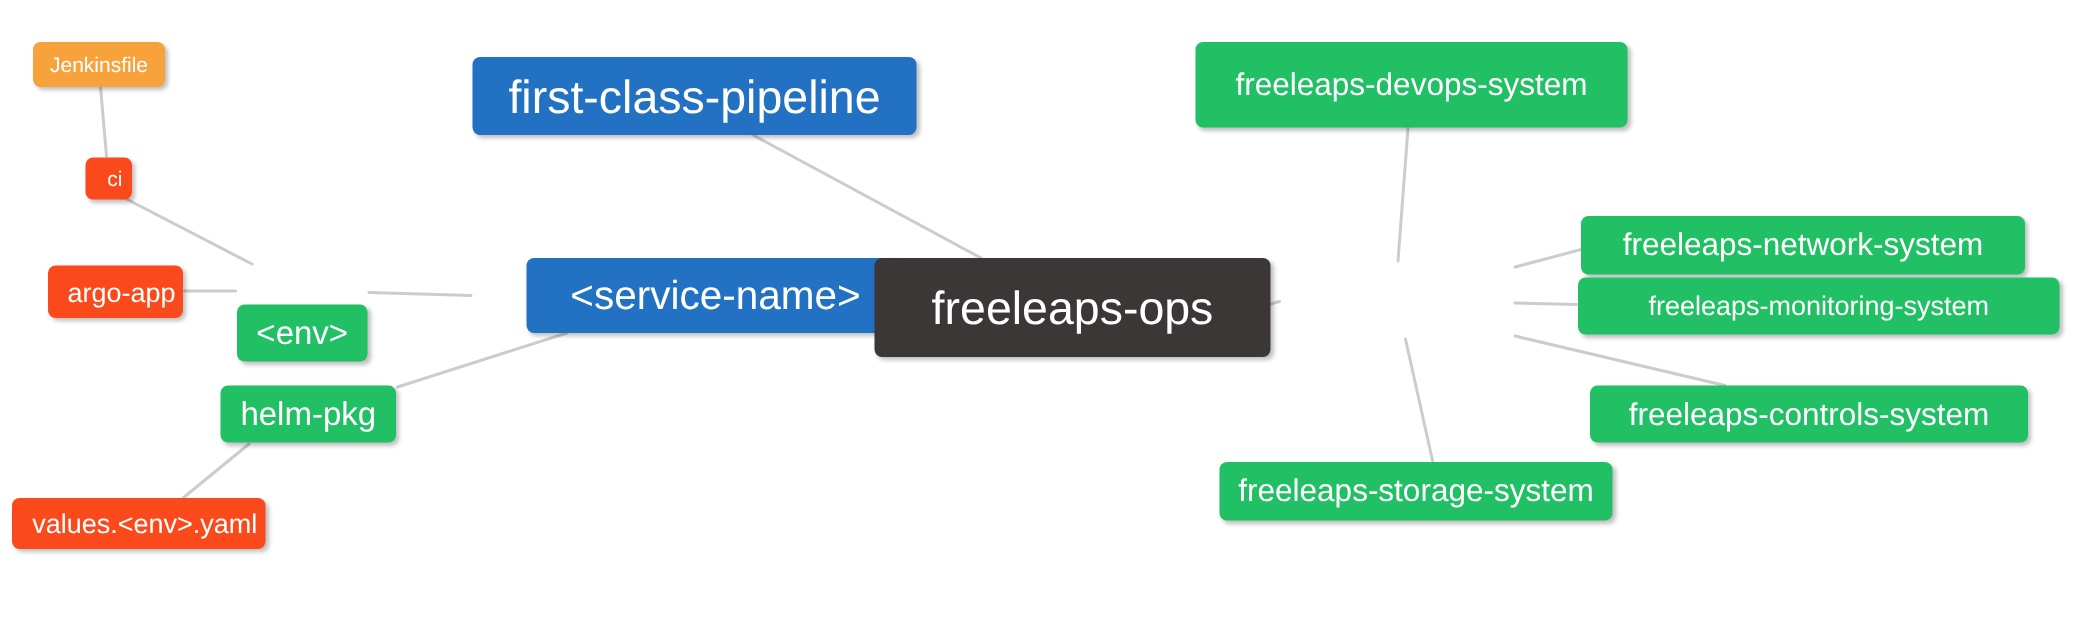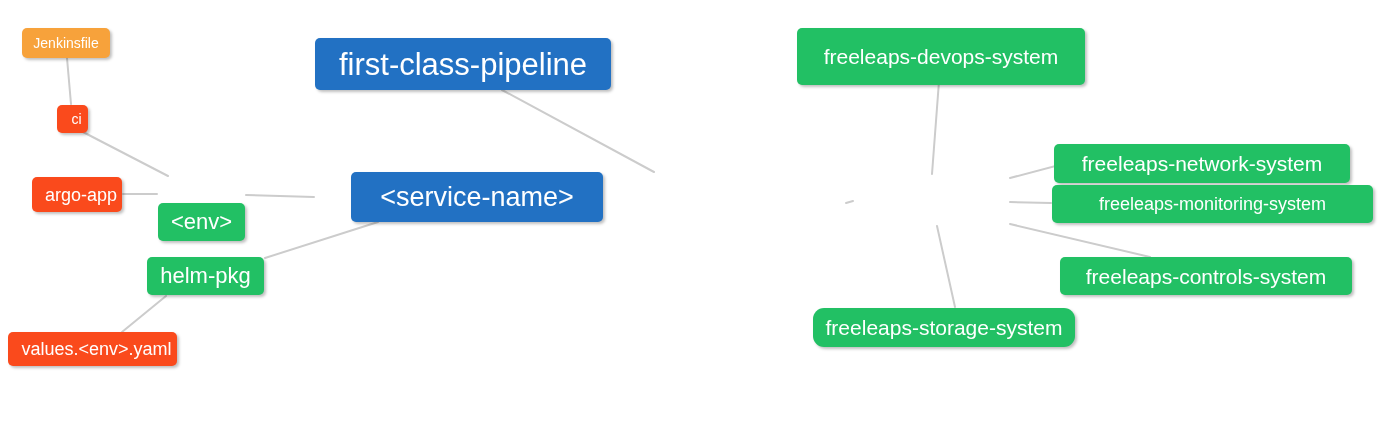--- a/index.html
+++ b/index.html
@@ -78,25 +78,26 @@
   <div class="node c-green" style="left:158px; top:175px; width:87px;  height:38px; font-size:22px;margin-top:28px;">&lt;env&gt;</div>
 
   <div class="node c-green" style="left:147px; top:257px; width:117px; height:38px; font-size:22px;">helm-pkg</div>
 
   <div class="node c-red" style="left:8px;   top:332px; width:169px; height:34px; font-size:18px;">values.&lt;env&gt;.yaml</div>
 
   <div class="node c-blue" style="left:315px; top:38px;  width:296px; height:52px; font-size:31px;">first-class-pipeline</div>
 
   <div class="node c-blue" style="left:315px; top:172px; width:252px; height:50px; font-size:27px;margin-left:36px;">&lt;service-name&gt;</div>
 
+  <div class="node c-dark" style="left:583px; top:172px; width:264px; height:66px; font-size:31px;">freeleaps-ops</div>
 
 
   <div class="node c-green" style="left:797px; top:28px;  width:288px; height:57px; font-size:21px;">freeleaps-devops-system</div>
 
   <div class="node c-green" style="left:1054px;top:110px; width:296px; height:39px; font-size:21px;margin-top:34px;">freeleaps-network-system</div>
 
   <div class="node c-green" style="left:1052px;top:185px; width:321px; height:38px; font-size:18px;">freeleaps-monitoring-system</div>
 
   <div class="node c-green" style="left:1060px;top:257px; width:292px; height:38px; font-size:21px;">freeleaps-controls-system</div>
 
-  <div class="node c-green" style="left:813px; top:308px; width:262px; height:39px; font-size:21px;border-radius:11px;">freeleaps-storage-system</div>
+  <div class="node c-green" style="left:813px; top:308px; width:262px; height:39px; font-size:21px;">freeleaps-storage-system</div>
 
 </div>
 
 </body></html>

